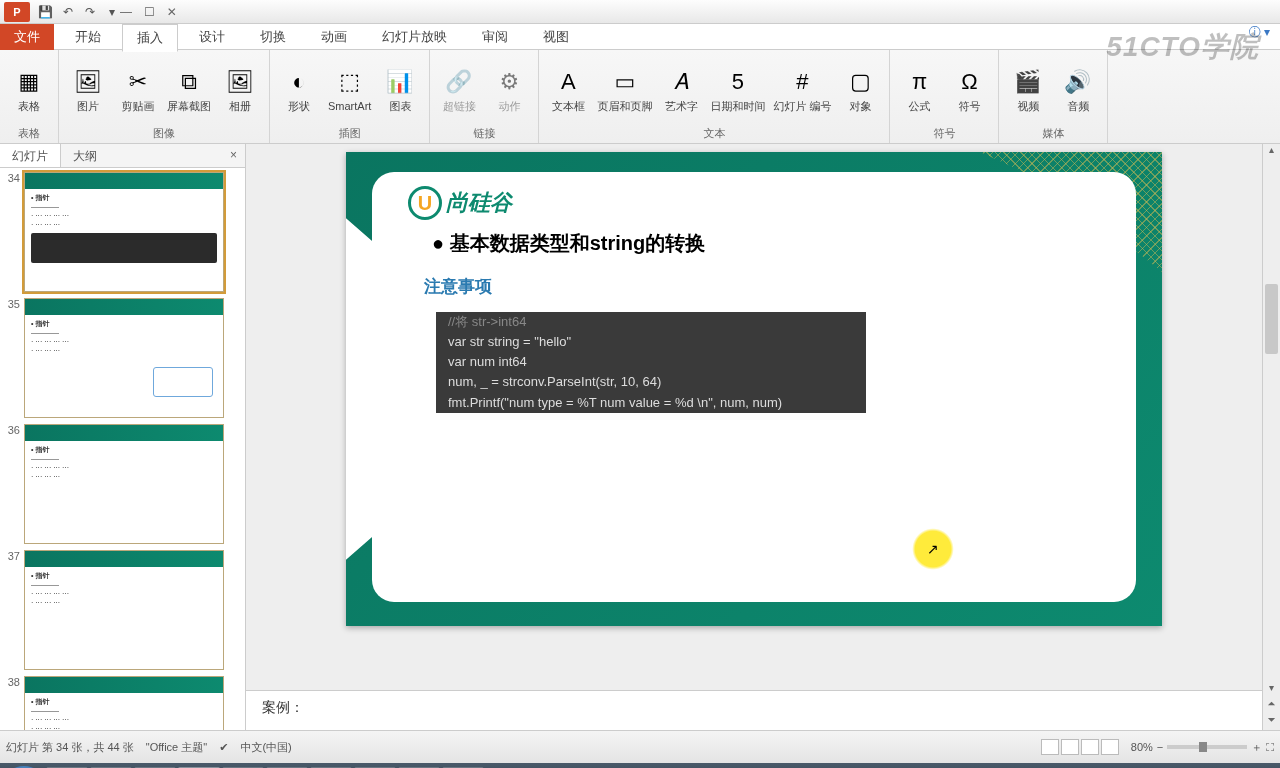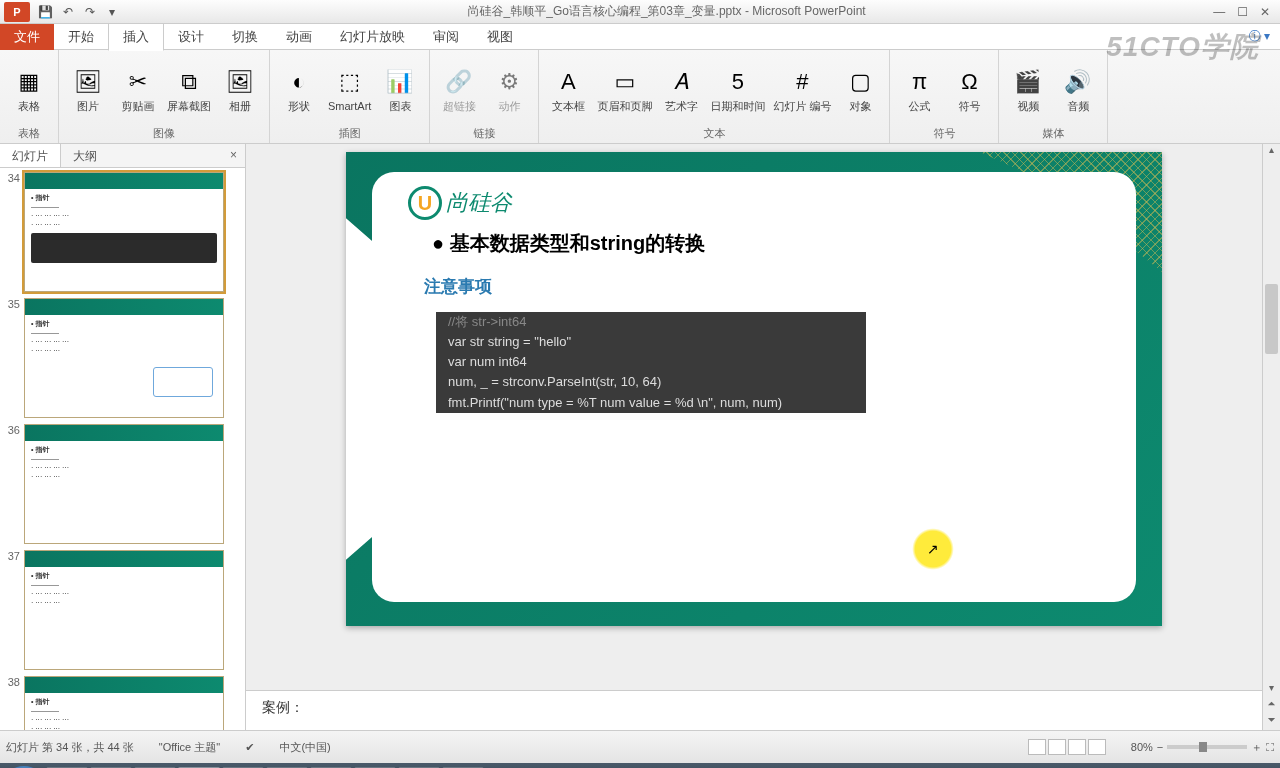--- a/index.html
+++ b/index.html
@@ -8,21 +8,21 @@
 
 .titlebar { height: 24px; background: linear-gradient(#fdfdfd,#e8e8e8); display: flex; align-items: center; border-bottom: 1px solid #ccc; }
 .p-badge { width: 26px; height: 20px; background: #d24726; color: #fff; margin: 0 4px; display: flex; align-items: center; justify-content: center; font-weight: bold; border-radius: 2px; font-size: 11px; }
 .qat { display: flex; gap: 6px; margin-left: 4px; }
 .qat span { width: 16px; height: 16px; display: inline-flex; align-items: center; justify-content: center; color: #555; }
 .titlebar .title { flex: 1; text-align: center; color: #666; font-size: 12px; }
 .winbtns { display: flex; gap: 12px; margin-right: 10px; color: #666; }
 .winbtns span { cursor: pointer; }
 
 
-.tabs { height: 26px; background: #fff; display: flex; align-items: center; border-bottom: 1px solid #ccc; }
+.tabs { height: 26px; background: #fff; display: flex; align-items: flex-start; border-bottom: 1px solid #ccc; gap: 7px; }
 .tab { padding: 4px 14px; color: #444; cursor: pointer; font-size: 13px; }
 .tab.file { background: #d24726; color: #fff; }
 .tab.active { background: #fff; border: 1px solid #ccc; border-bottom: 1px solid #fff; margin-bottom: -1px; }
 .tabs .help { margin-left: auto; margin-right: 10px; color: #3b78c4; cursor: pointer; }
 
 
 .ribbon { height: 94px; background: linear-gradient(#f7f7f7,#efefef); display: flex; border-bottom: 1px solid #ccc; }
 .group { border-right: 1px solid #d4d4d4; padding: 4px 8px 2px; display: flex; flex-direction: column; }
 .group-items { flex: 1; display: flex; align-items: center; gap: 8px; }
 .group-label { text-align: center; color: #666; font-size: 11px; padding-top: 2px; }
@@ -59,37 +59,37 @@
   linear-gradient(135deg, #0a7560 0%, #0d8a6f 100%);
   clip-path: polygon(0 0, 100% 0, 100% 100%, 0 100%, 0 86%, 4% 80%, 4% 20%, 0 14%);
 }
 .slide-inner { position: absolute; top: 20px; left: 26px; right: 26px; bottom: 24px; background: #fff; border-radius: 22px; padding: 24px 36px; }
 .slide-corner { position: absolute; top: 0; right: 0; width: 260px; height: 120px; background:
   repeating-linear-gradient(45deg, rgba(255,200,80,.5) 0 1px, transparent 1px 6px),
   repeating-linear-gradient(-45deg, rgba(255,200,80,.5) 0 1px, transparent 1px 6px);
   clip-path: polygon(30% 0, 100% 0, 100% 100%, 60% 30%); opacity: .8; }
 .logo { display: flex; align-items: center; gap: 4px; margin-bottom: 10px; margin-top: -10px; }
 .logo .u { width: 34px; height: 34px; border: 3px solid #0d8a6f; border-radius: 50%; display: flex; align-items: center; justify-content: center; color: #f5a623; font-weight: bold; font-size: 20px; }
-.logo .txt { font-size: 22px; color: #0d8a6f; font-weight: normal; font-style: italic; }
+.logo .txt { font-size: 22px; color: #0d8a6f; font-weight: bold; font-style: italic; }
 .slide h2 { font-size: 20px; margin: 6px 0 18px 24px; color: #000; }
 .slide h2::before { content: "● "; }
 .section { color: #2a7ab0; font-size: 17px; font-weight: bold; margin: 10px 0 14px 16px; }
 .para { font-size: 14.5px; line-height: 1.7; color: #222; margin-left: 16px; }
 .para::before { content: "➢ "; color: #555; }
 .code { background: #3a3a3a; color: #ddd; font-family: Consolas, monospace; font-size: 13px; padding: 0 12px; margin: 14px 0 0 28px; width: 430px; line-height: 1.55; white-space: pre; }
 .code .cm { color: #888; }
 .cursor-spot { position: absolute; width: 42px; height: 42px; background: radial-gradient(circle, #ffeb3b 0%, #ffeb3b 60%, transparent 70%); border-radius: 50%; right: 208px; bottom: 56px; display: flex; align-items: center; justify-content: center; }
 .cursor-spot::after { content: "↖"; transform: scaleX(-1); color: #000; font-size: 14px; }
 .vscroll { width: 18px; background: #eee; border-left: 1px solid #ccc; position: relative; }
 .vscroll .thumb-sb { position: absolute; top: 140px; left: 2px; right: 2px; height: 70px; background: #c8c8c8; border-radius: 2px; }
 .vscroll .navbtn { position: absolute; left: 0; right: 0; height: 16px; text-align: center; color: #666; font-size: 10px; }
 .notes { height: 40px; background: #fff; border-top: 1px solid #ccc; padding: 8px 16px; font-size: 14px; color: #333; }
 
 
-.statusbar { height: 22px; background: linear-gradient(#f4f4f4,#e4e4e4); border-top: 1px solid #ccc; display: flex; align-items: center; font-size: 11px; color: #555; padding: 16px 6px; gap: 25px; }
+.statusbar { height: 22px; background: linear-gradient(#f4f4f4,#e4e4e4); border-top: 1px solid #ccc; display: flex; align-items: center; font-size: 11px; color: #555; padding: 16px 6px; gap: 12px; }
 .statusbar .spacer { flex: 1; }
 .viewbtns { display: flex; gap: 2px; }
 .viewbtns span { width: 18px; height: 16px; border: 1px solid #bbb; background: #fff; display: inline-block; }
 .zoom { display: flex; align-items: center; gap: 4px; }
 .zoom .track { width: 80px; height: 4px; background: #ccc; position: relative; }
 .zoom .track::after { content: ""; position: absolute; left: 40%; top: -3px; width: 8px; height: 10px; background: #888; }
 
 
 .taskbar { height: 36px; background: linear-gradient(#4a5a6a,#2a3540); display: flex; align-items: center; padding: 0 4px; gap: 2px; }
 .start { width: 40px; height: 30px; background: radial-gradient(circle,#7db9e8,#1e5799); border-radius: 50%; }
@@ -102,21 +102,20 @@
 <body>
 
 <div class="titlebar">
   <div class="p-badge">P</div>
   <div class="qat">
     <span>💾</span>
     <span>↶</span>
     <span>↷</span>
     <span>▾</span>
   </div>
-  <div class="title">尚硅谷_韩顺平_Go语言核心编程_第03章_变量.pptx - Microsoft PowerPoint</div>
   <div class="winbtns">
     <span>―</span>
     <span>☐</span>
     <span>✕</span>
   </div>
 </div>
 
 <div class="watermark">51CTO学院</div>
 
 <div class="tabs">

